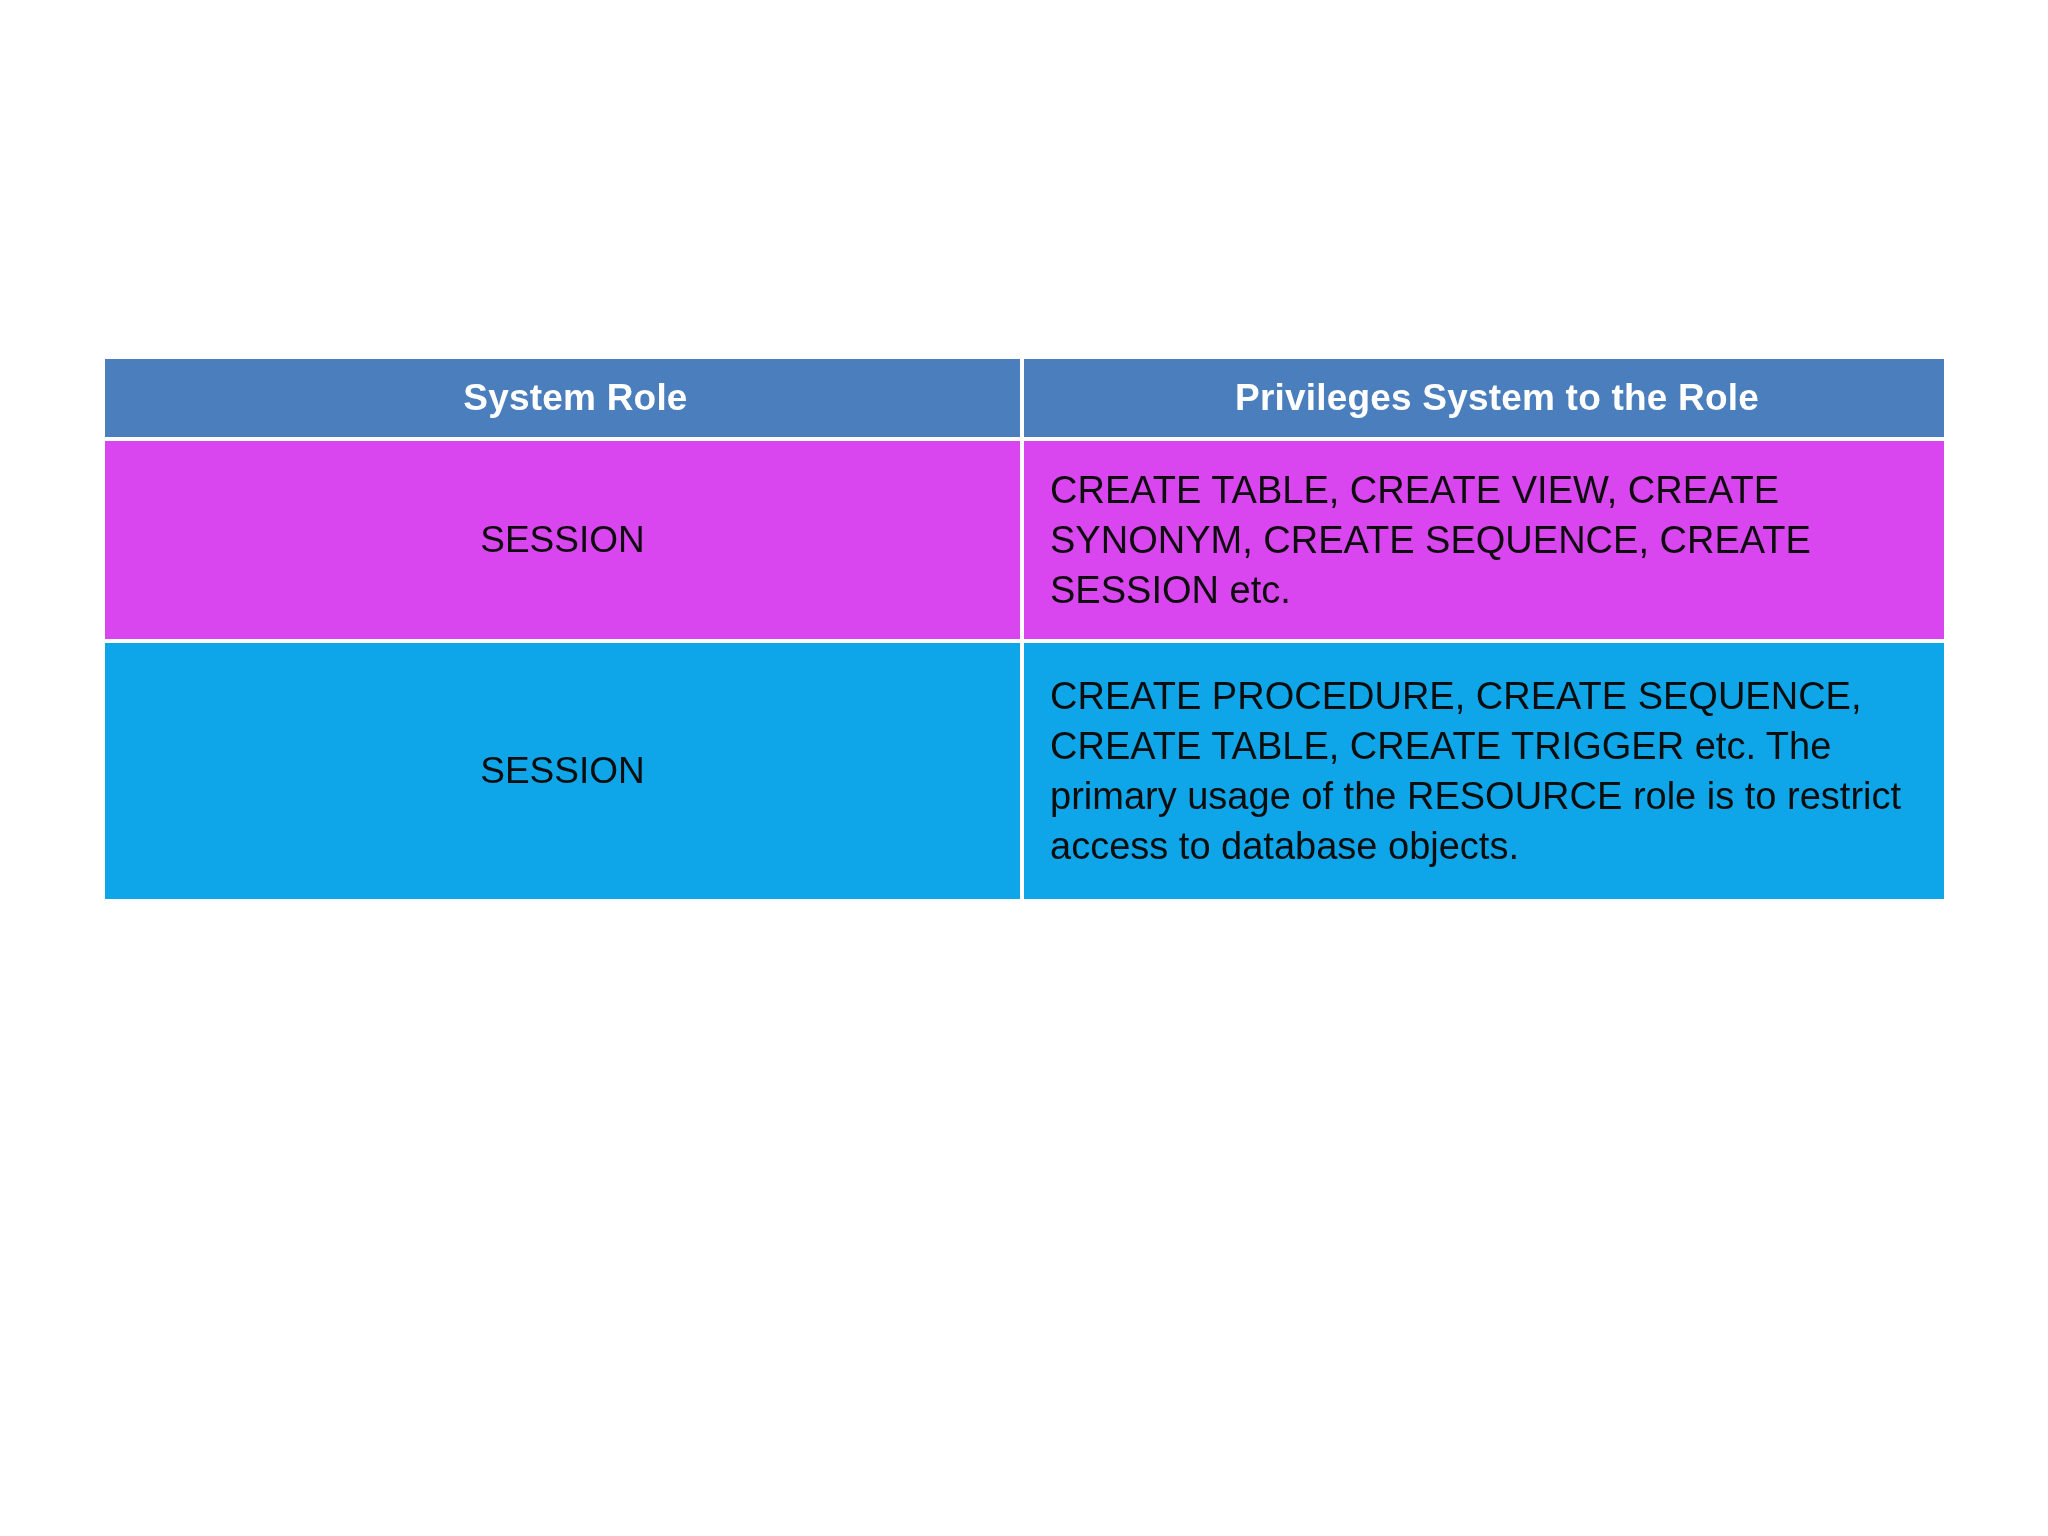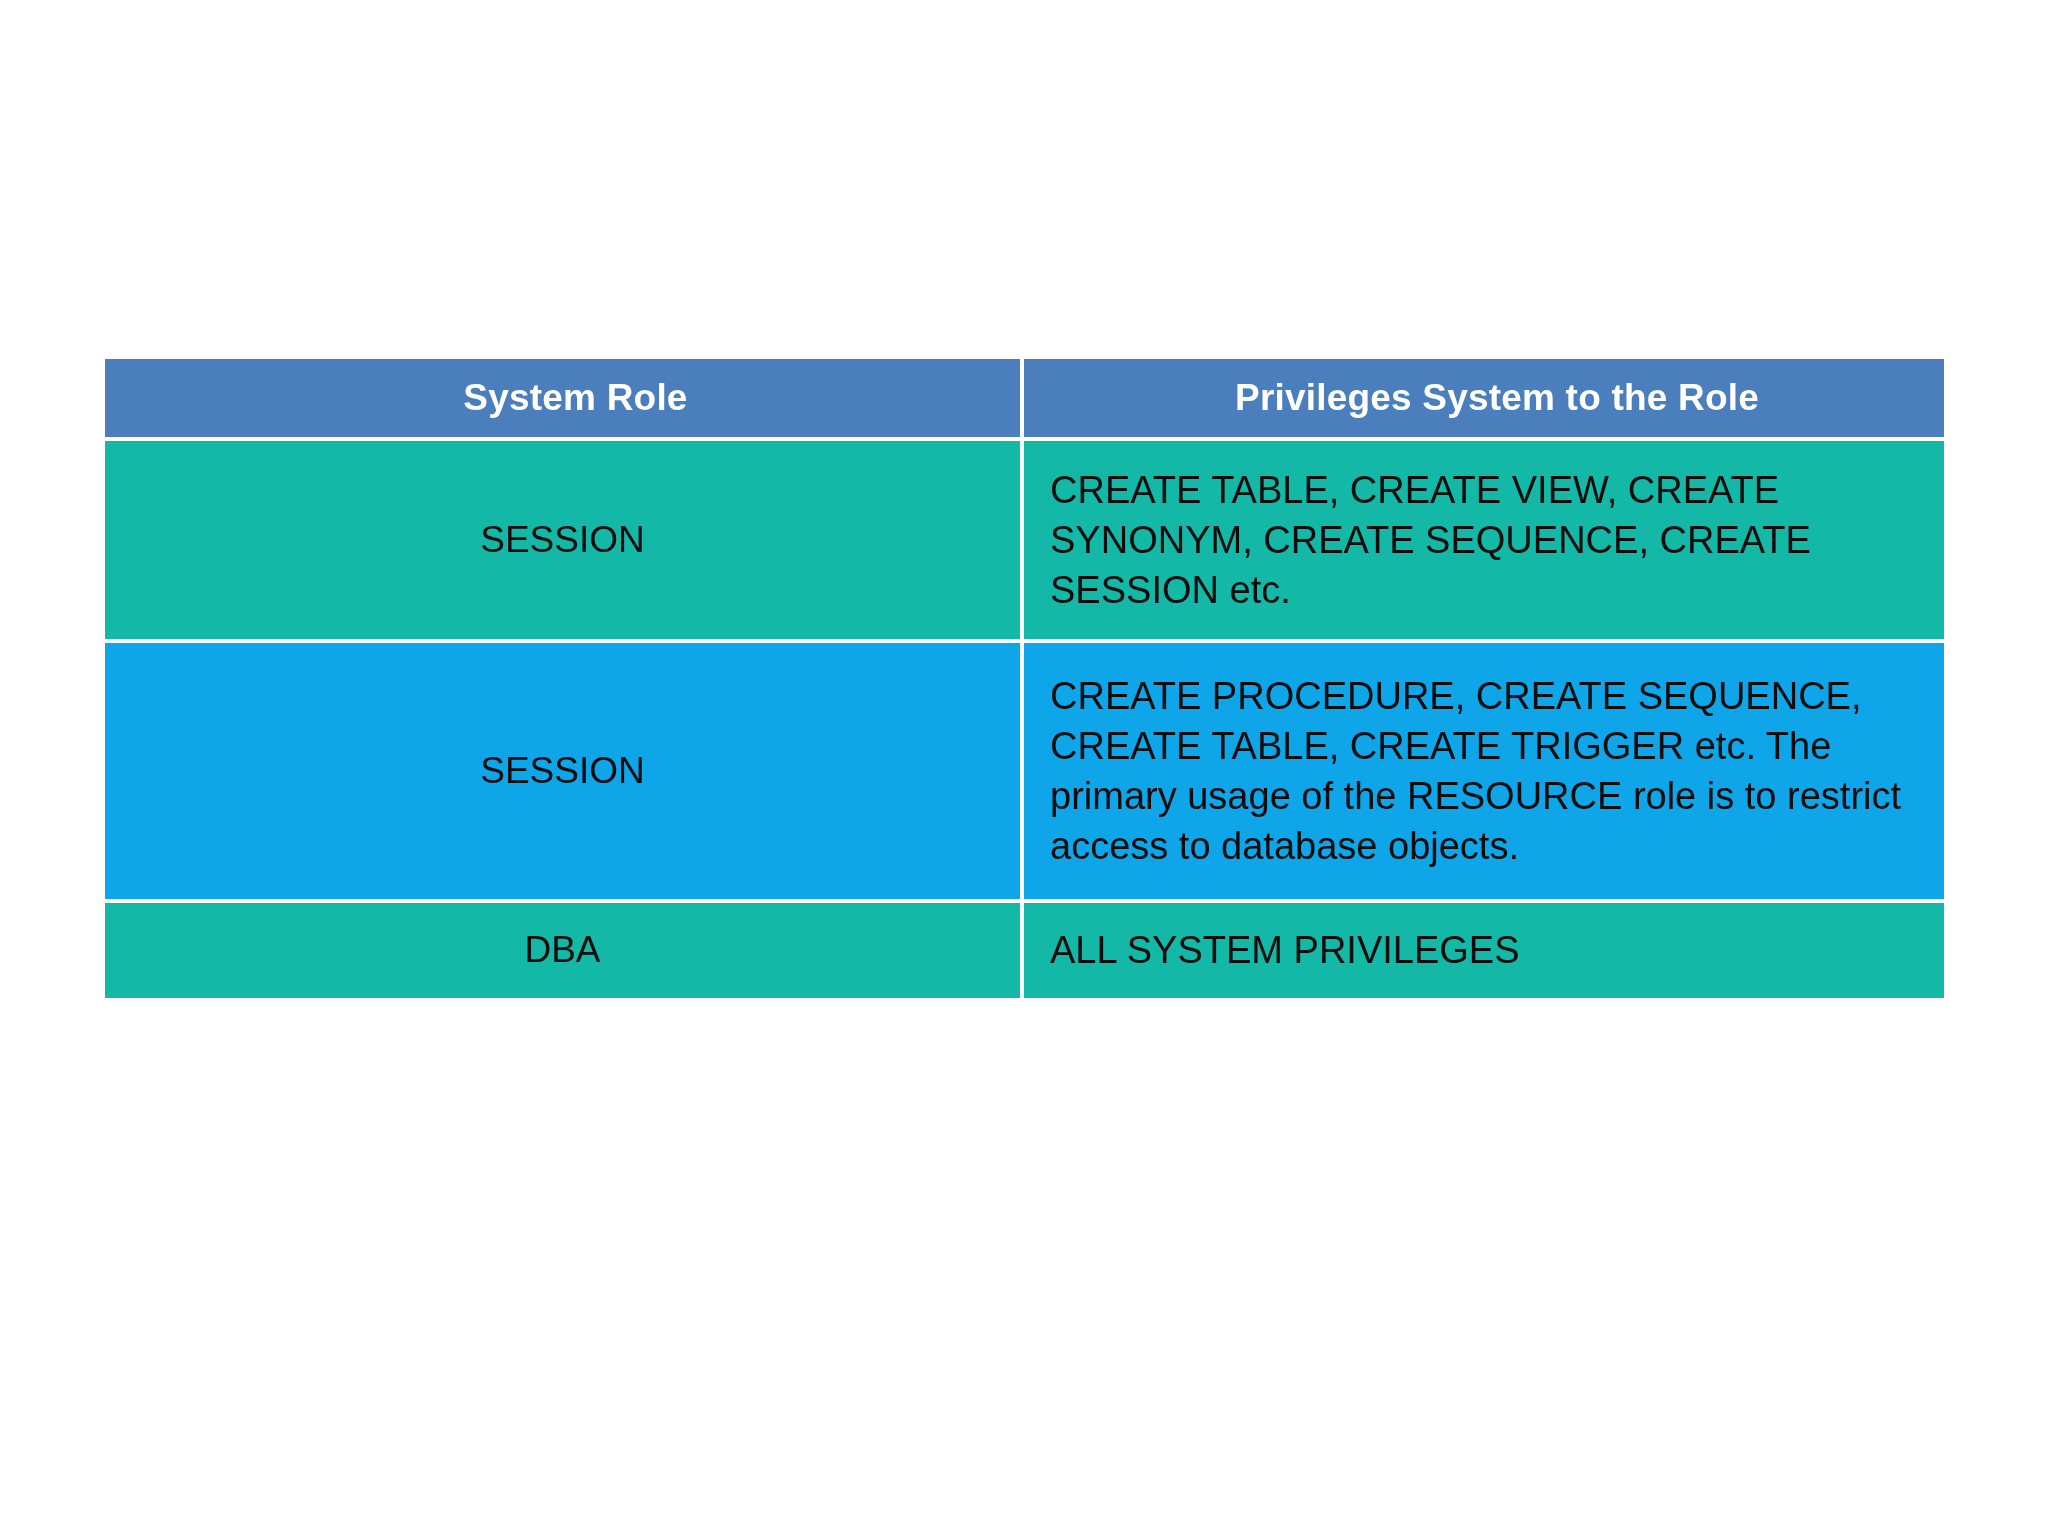--- a/index.html
+++ b/index.html
@@ -52,21 +52,21 @@
     text-align: center;
     letter-spacing: 0.2px;
     border-bottom: 4px solid #ffffff;
     padding-left: 26px;
   }
   .hdr-row th.cell-role {
     border-right: 4px solid #ffffff;
   }
 
   
-  .roles-table tbody tr.row-odd  td { background: #14b8a6; }
+  .roles-table tbody tr.row-odd  td { background: #d946ef; }
   .roles-table tbody tr.row-even td { background: #0ea5e9; }
 
   .roles-table tbody td {
     border-bottom: 4px solid #ffffff;
     color: #0d0d0d;
   }
   .roles-table tbody tr:last-child td {
     border-bottom: 0;
   }
   .roles-table tbody td.cell-role {
@@ -123,23 +123,17 @@
         </td>
       </tr>
 
       <tr class="row-even r-resource">
         <td class="cell-role">SESSION</td>
         <td class="cell-privs">
           <span class="txt">CREATE PROCEDURE, CREATE SEQUENCE, CREATE TABLE, CREATE TRIGGER etc. The primary usage of the RESOURCE role is to restrict access to database objects.</span>
         </td>
       </tr>
 
-      <tr class="row-odd r-dba">
-        <td class="cell-role">DBA</td>
-        <td class="cell-privs">
-          <span class="txt">ALL SYSTEM PRIVILEGES</span>
-        </td>
-      </tr>
 
     </tbody>
   </table>
 
 </div>
 
 </body></html>

